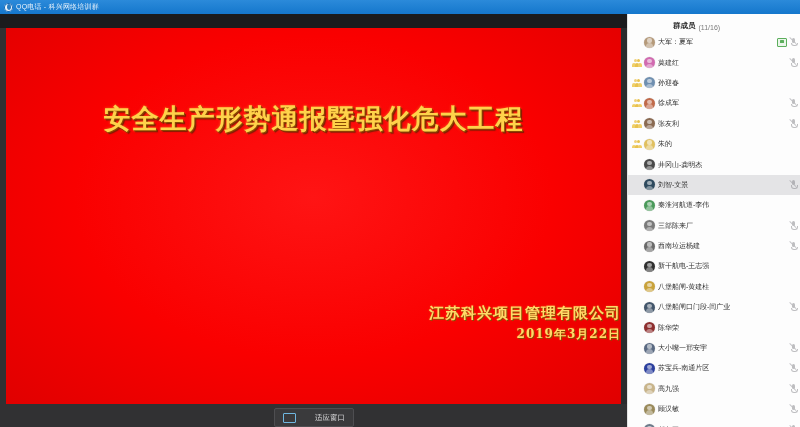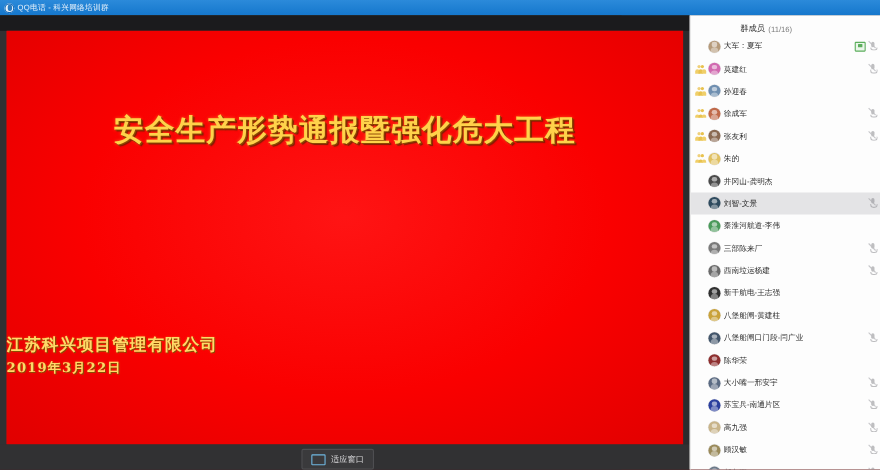--- a/index.html
+++ b/index.html
@@ -25,40 +25,40 @@
          overflow:hidden;}
   .slide-inner{position:absolute;left:0;top:0;right:0;bottom:0;
                background:radial-gradient(ellipse at 50% 45%,#ff1414 0%,#fa0000 55%,#e00000 100%);}
 
   .slide-title{position:absolute;left:0;right:0;top:72px;text-align:center;
                font-family:"DejaVu Serif","Liberation Serif",serif;
                font-weight:bold;font-size:27px;line-height:1.42;
                color:#ffd24a;
                text-shadow:1px 1px 0 #8a4a00, 2px 2px 1px rgba(90,30,0,.75), 0 0 3px rgba(255,200,60,.5);
                letter-spacing:1px;}
-  .slide-sub{position:absolute;left:0;right:0;top:274px;text-align:left;
+  .slide-sub{position:absolute;left:0;right:0;top:274px;text-align:right;
              font-family:"DejaVu Serif","Liberation Serif",serif;
              font-weight:bold;font-size:15px;line-height:1.5;color:#ffd968;
              text-shadow:1px 1px 0 #8a4a00,0 0 2px rgba(255,200,60,.45);letter-spacing:1px;}
   .slide-sub .d{font-size:12px;}
 
   
   .fitbar{position:absolute;left:0;top:390px;width:627px;height:37px;background:#313133;}
   .fitbtn{position:absolute;left:274px;top:394px;height:17px;
           background:#3a3a3c;border:1px solid #4e4e51;border-radius:2px;
-          display:flex;align-items:center;gap:5px;padding:0 8px;cursor:pointer;}
+          display:flex;align-items:center;gap:19px;padding:0 8px;cursor:pointer;}
   .fit-glyph{width:11px;height:8px;border:1.2px solid #6fb7e0;border-radius:1px;flex:0 0 auto;}
   .fit-label{color:#d8d8da;font-size:7.5px;white-space:nowrap;}
 
   
   .panel{position:absolute;left:627px;top:14px;width:173px;height:413px;background:#fdfdfd;
          border-left:1px solid #e3e3e3;overflow:hidden;}
   .panel-head{height:18px;display:flex;align-items:flex-end;padding:0 0 1px 6px;
               box-sizing:border-box;background:#fdfdfd;}
-  .panel-title{font-size:7.5px;color:#2b2b2b;font-weight:normal;white-space:nowrap;padding-left:39px;}
+  .panel-title{font-size:7.5px;color:#2b2b2b;font-weight:bold;white-space:nowrap;padding-left:39px;}
   .panel-count{font-size:7px;color:#7a7a7a;margin-left:3px;}
 
   .mlist{position:absolute;left:0;top:18px;width:173px;height:395px;overflow:hidden;}
   .mrow{position:relative;height:20.4px;display:flex;align-items:center;
          padding-left:4px;box-sizing:border-box;}
   .mrow.sel{background:#e4e4e6;}
   .mrow.indent{padding-left:16px;}
   .gbadge{width:10px;height:10px;flex:0 0 auto;margin-right:2px;position:relative;}
   .gbadge span{position:absolute;bottom:1px;width:4px;height:3.5px;border-radius:2px 2px 0 0;
                background:#f0cf6a;}

